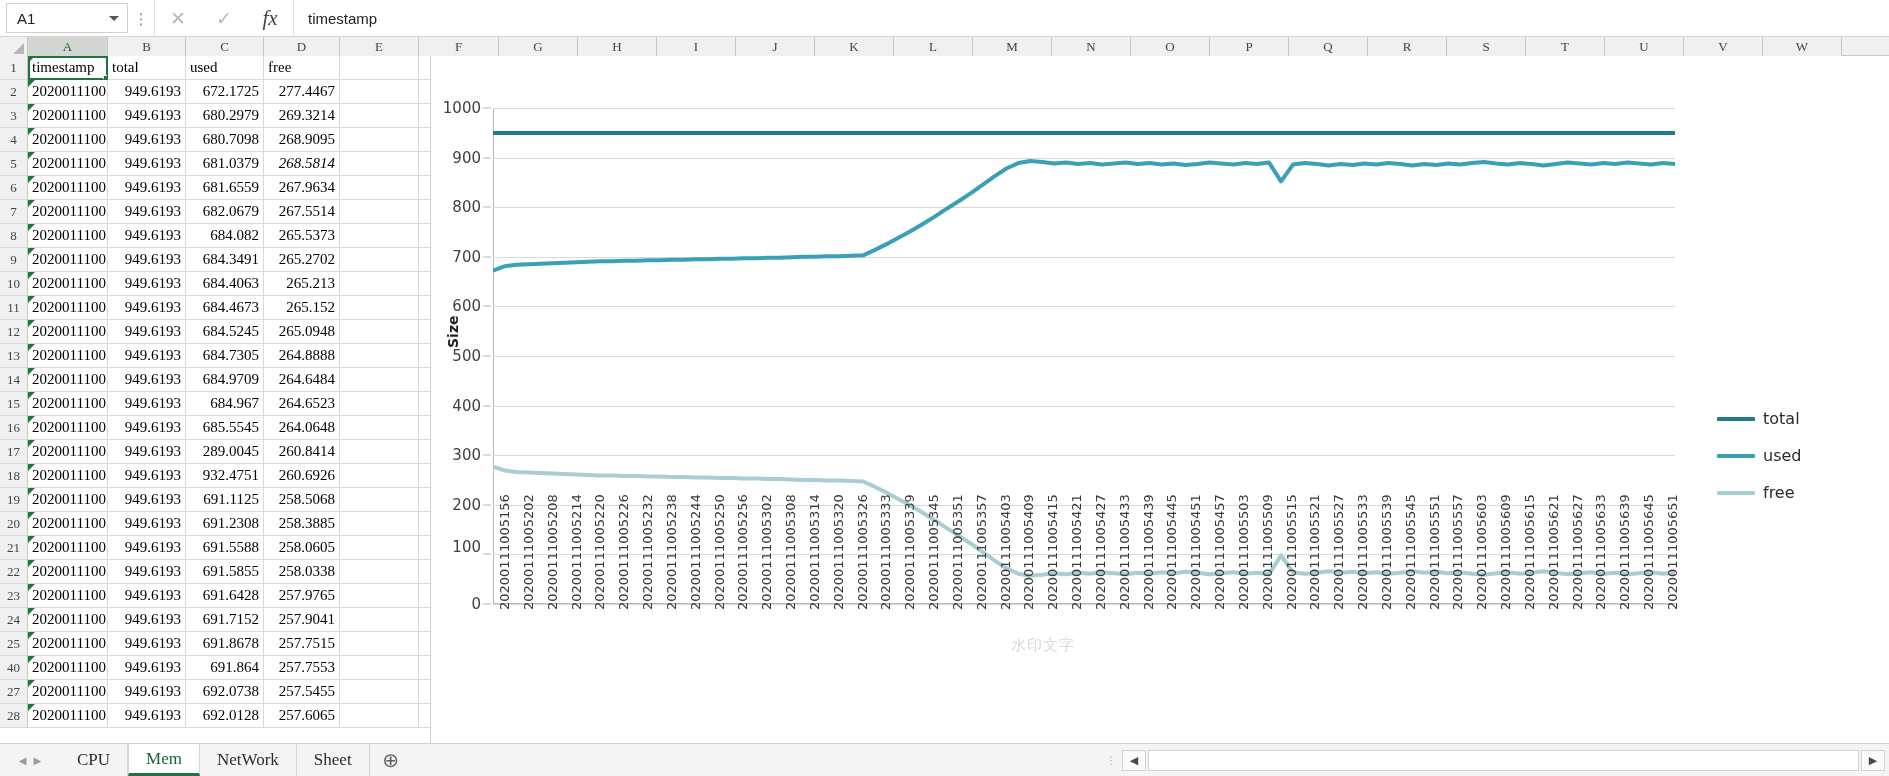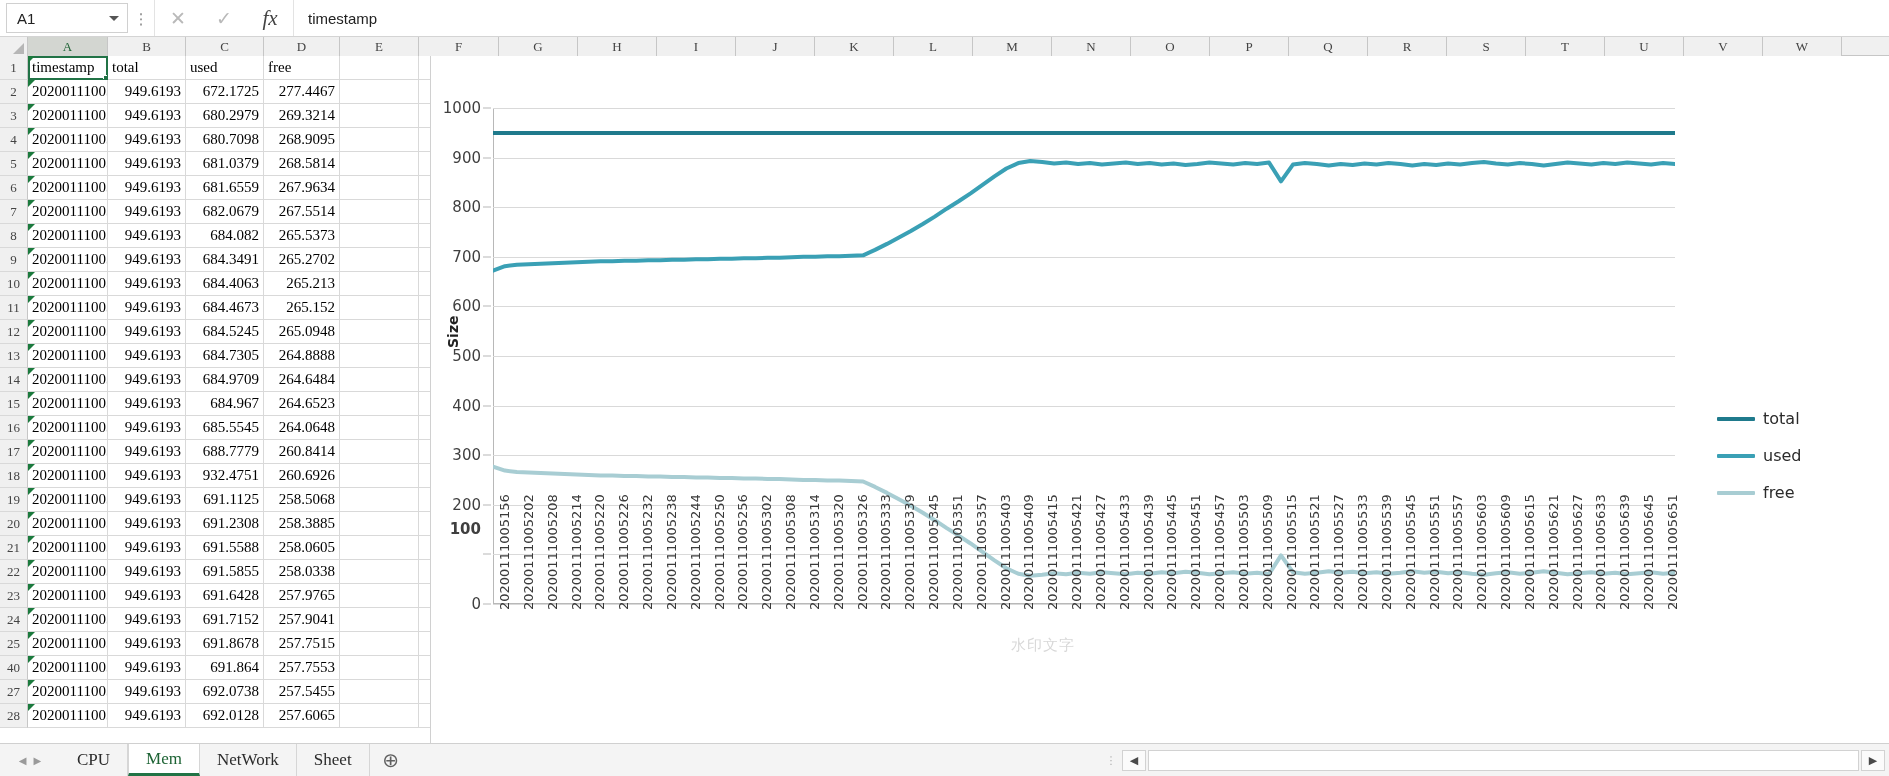--- a/index.html
+++ b/index.html
@@ -328,21 +328,21 @@
           <div class="cell blank" style="width: 79px;"></div>
           <div class="cell blank" style="width: 79px;"></div>
           <div class="cell blank" style="width: 79px;"></div>
           <div class="cell blank" style="width: 79px;"></div>
         </div>
         <div class="row">
           <div class="row-head">5</div>
           <div class="cell txt flag" style="width: 80px;">20200111005159</div>
           <div class="cell num" style="width: 78px;">949.6193</div>
           <div class="cell num" style="width: 78px;">681.0379</div>
-          <div class="cell num" style="width: 76px;">268.5814</div>
+          <div class="cell num" style="width: 76px; font-style: italic;">268.5814</div>
           <div class="cell blank" style="width: 79px;"></div>
           <div class="cell blank" style="width: 80px;"></div>
           <div class="cell blank" style="width: 79px;"></div>
           <div class="cell blank" style="width: 79px;"></div>
           <div class="cell blank" style="width: 79px;"></div>
           <div class="cell blank" style="width: 79px;"></div>
           <div class="cell blank" style="width: 79px;"></div>
           <div class="cell blank" style="width: 79px;"></div>
           <div class="cell blank" style="width: 79px;"></div>
           <div class="cell blank" style="width: 79px;"></div>
@@ -639,21 +639,21 @@
           <div class="cell blank" style="width: 79px;"></div>
           <div class="cell blank" style="width: 79px;"></div>
           <div class="cell blank" style="width: 79px;"></div>
           <div class="cell blank" style="width: 79px;"></div>
           <div class="cell blank" style="width: 79px;"></div>
         </div>
         <div class="row">
           <div class="row-head">17</div>
           <div class="cell txt flag" style="width: 80px;">20200111005211</div>
           <div class="cell num" style="width: 78px;">949.6193</div>
-          <div class="cell num" style="width: 78px;">688.7779</div>
+          <div class="cell num" style="width: 78px;">289.0045</div>
           <div class="cell num" style="width: 76px;">260.8414</div>
           <div class="cell blank" style="width: 79px;"></div>
           <div class="cell blank" style="width: 80px;"></div>
           <div class="cell blank" style="width: 79px;"></div>
           <div class="cell blank" style="width: 79px;"></div>
           <div class="cell blank" style="width: 79px;"></div>
           <div class="cell blank" style="width: 79px;"></div>
           <div class="cell blank" style="width: 79px;"></div>
           <div class="cell blank" style="width: 79px;"></div>
           <div class="cell blank" style="width: 79px;"></div>
@@ -961,21 +961,21 @@
     <div class="plot">
       <div class="y-axis-label">Size</div>
       <div class="axis-left"></div>
       <div class="axis-bottom"></div>
       <div id="y-ticks">
           <div class="gridline" style="top: 496px;"></div>
           <div class="ytick-mark" style="top: 496px;"></div>
           <div class="ytick" style="top: 496px;">0</div>
           <div class="gridline" style="top: 446.4px;"></div>
           <div class="ytick-mark" style="top: 446.4px;"></div>
-          <div class="ytick" style="top: 421px; font-weight: bold;">100</div>
+          <div class="ytick" style="top: 439px;">100</div>
           <div class="gridline" style="top: 396.8px;"></div>
           <div class="ytick-mark" style="top: 396.8px;"></div>
           <div class="ytick" style="top: 396.8px;">200</div>
           <div class="gridline" style="top: 347.2px;"></div>
           <div class="ytick-mark" style="top: 347.2px;"></div>
           <div class="ytick" style="top: 347.2px;">300</div>
           <div class="gridline" style="top: 297.6px;"></div>
           <div class="ytick-mark" style="top: 297.6px;"></div>
           <div class="ytick" style="top: 297.6px;">400</div>
           <div class="gridline" style="top: 248px;"></div>

